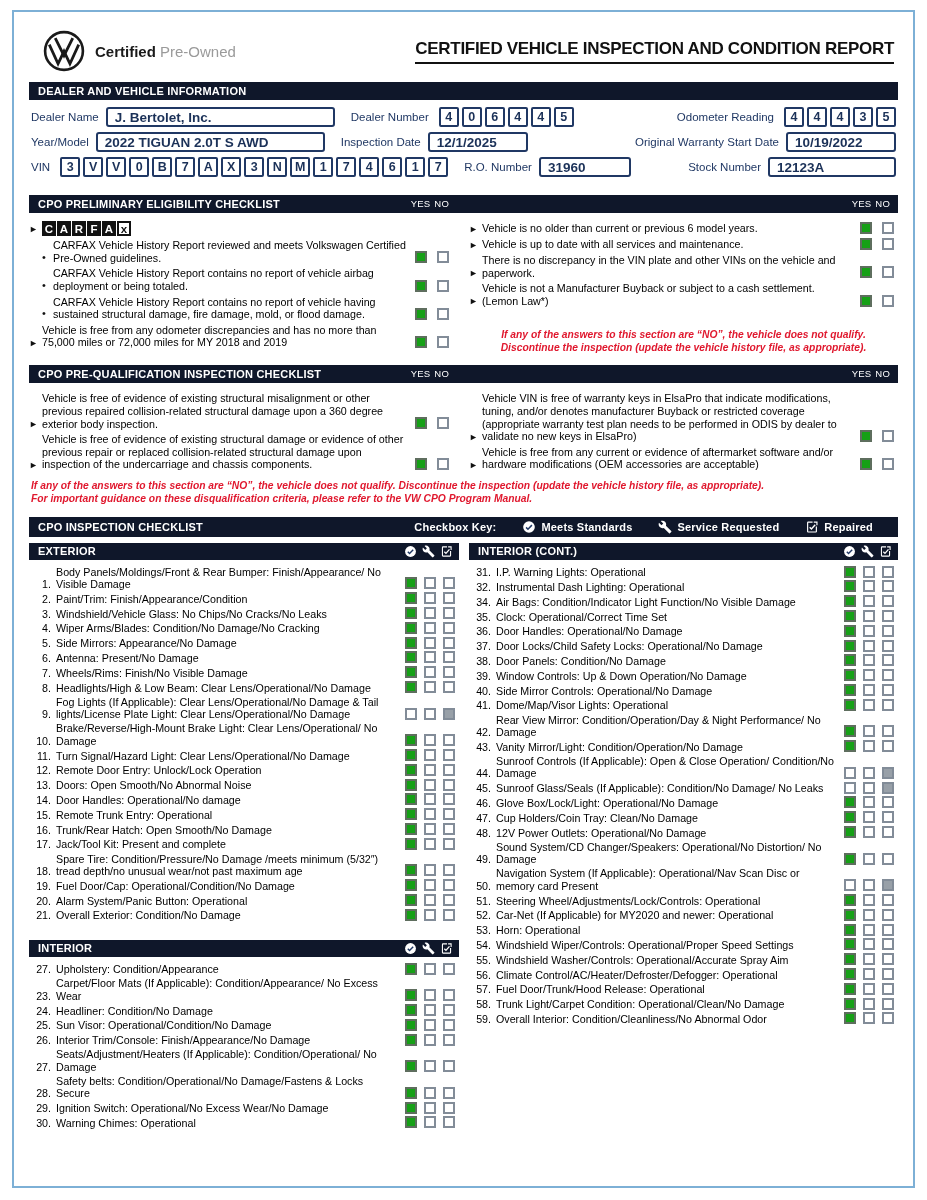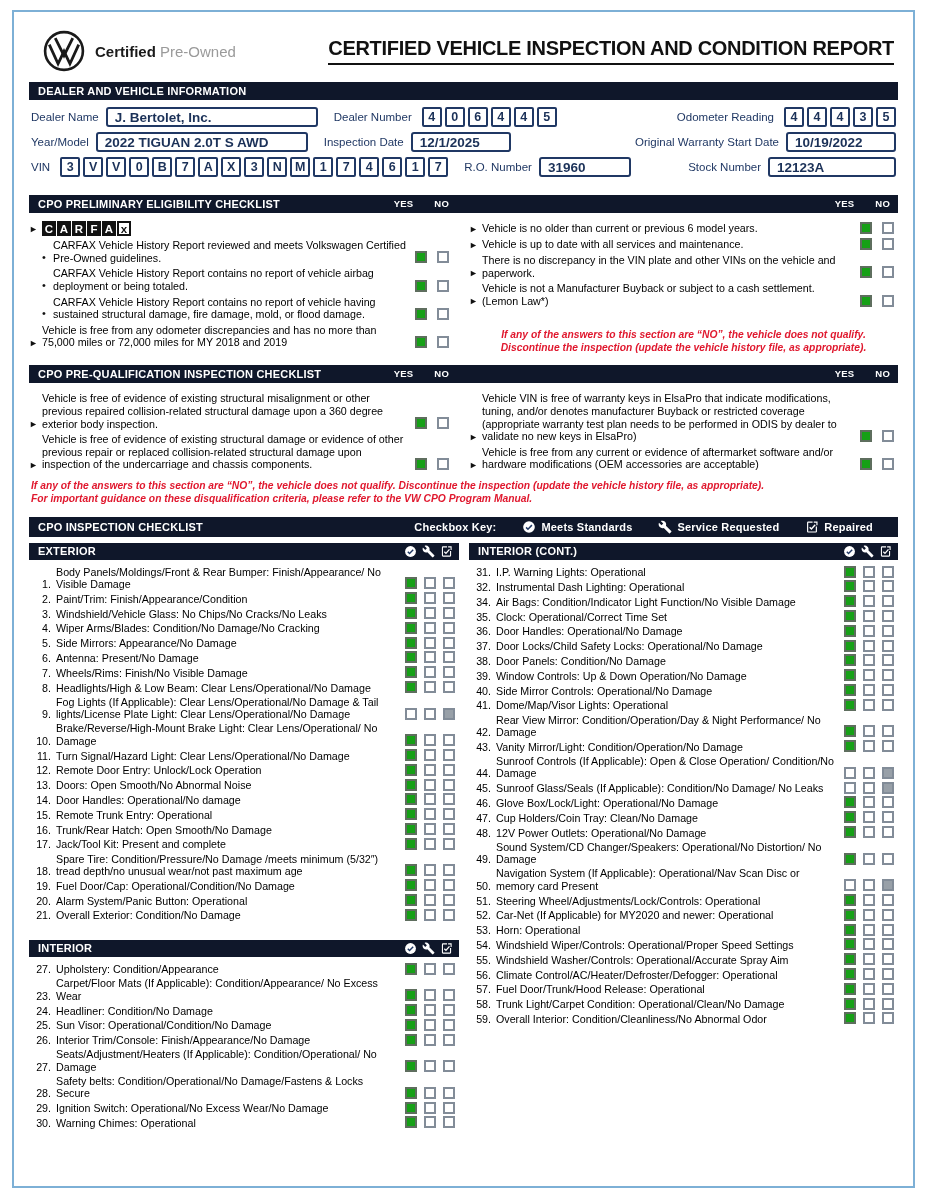--- a/index.html
+++ b/index.html
@@ -8,42 +8,42 @@
   .page{position:absolute;left:12px;top:10px;width:903px;height:1178px;border:2px solid #7db0d6;background:#fff;padding:12px 15px 0 15px;overflow:hidden}
 
   
   .hdr{display:flex;align-items:center;justify-content:space-between;padding:6px 4px 10px 14px}
   .brand{display:flex;align-items:center;gap:10px}
   .vwlogo{width:42px;height:42px}
   .brand-txt{font-size:15px}
   .b1{font-weight:700;color:#1a1a1a}
   .b2{color:#9a9a9a}
   .title-wrap{border-bottom:2px solid #111;padding-bottom:3px}
-  .title-wrap h1{font-size:20px;font-weight:700;color:#111;letter-spacing:-0.3px;white-space:nowrap}
+  .title-wrap h1{font-size:17px;font-weight:700;color:#111;letter-spacing:-0.3px;white-space:nowrap}
 
   
   .bar{background:#0f172a;color:#fff;font-weight:700;font-size:11px;padding:3px 9px;letter-spacing:.2px;position:relative}
   .bar.sub{display:flex;justify-content:space-between;align-items:center;padding:2px 6px 2px 9px}
   .bar-icons{display:flex;gap:5px;align-items:center}
   .bar-icons svg{width:13px;height:13px;display:block}
 
   
   .dealer{margin-bottom:10px}
   .drows{padding:7px 2px 2px 2px}
   .drow{display:flex;align-items:center;margin-bottom:5px}
   .dlabel{color:#203864;font-size:11.5px;margin-right:7px;white-space:nowrap}
   .mlx{margin-left:16px}
   .mla{margin-left:auto}
   .vbox{border:2px solid #203864;border-radius:3px;background:#fff;color:#1b3158;font-weight:600;font-size:13.5px;padding:0 7px;height:20px;line-height:17px;display:inline-block;white-space:nowrap}
-  .w248{width:212px}.w110{width:110px}.w100{width:100px}.w92{width:92px}.w120{width:128px}
+  .w248{width:229px}.w110{width:110px}.w100{width:100px}.w92{width:92px}.w120{width:128px}
   .digits{display:inline-flex}
   .digit{width:20px;height:20px;border:2px solid #203864;border-radius:2px;background:#fff;color:#1b3158;font-weight:700;font-size:12.5px;display:inline-flex;align-items:center;justify-content:center;margin-left:3px}
 
   
-  .ynlabs{position:absolute;top:3px;display:flex;gap:21px;font-size:9.5px;font-weight:700}
+  .ynlabs{position:absolute;top:3px;display:flex;gap:4px;font-size:9.5px;font-weight:400}
   .ynlabs.l{right:449px}
   .ynlabs.r{right:8px}
   .two-col{display:flex;gap:10px}
   .col-l{width:430px;flex:0 0 430px}
   .col-r{flex:1;min-width:0}
   .yn-body{padding-top:6px}
   .yn-row{display:flex;align-items:flex-end;margin:3px 0}
   .yn-row .marker{width:13px;font-size:9px;color:#111;padding-top:1px;flex:0 0 13px;line-height:1.25}
   .yn-row.indent{margin-left:13px}
   .yn-row.indent .marker{width:11px;flex:0 0 11px;font-size:11px}

